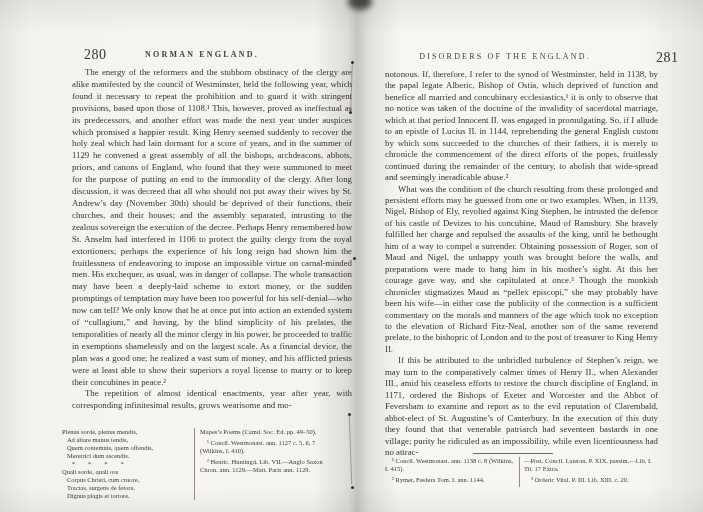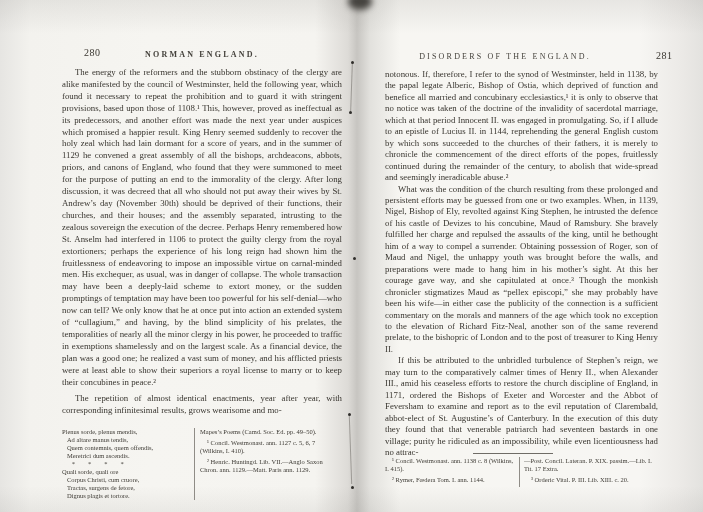--- a/index.html
+++ b/index.html
@@ -14,21 +14,21 @@
   .scan::before{
     content:"";position:absolute;inset:0;pointer-events:none;
     background:
       linear-gradient(180deg,rgba(90,88,84,.10) 0px,rgba(90,88,84,0) 34px),
       linear-gradient(0deg,rgba(90,88,84,.08) 0px,rgba(90,88,84,0) 26px);
   }
   .spine-top{position:absolute;left:348px;top:-7px;width:24px;height:17px;
     background:#45433f;border-radius:50%;filter:blur(3px);}
   .stitch{position:absolute;width:3px;height:3px;background:#2f2d2a;border-radius:50%;}
   .thread{position:absolute;width:1px;background:rgba(110,106,100,.55);}
-  .pagenum{position:absolute;font-size:10px;letter-spacing:.5px;}
+  .pagenum{position:absolute;font-size:14px;letter-spacing:.5px;}
   .runhead{position:absolute;font-size:8px;letter-spacing:2.2px;text-align:center;color:#45423c;}
   .bodycol{position:absolute;text-align:justify;font-size:8.8px;}
   .bodycol .para{margin:0;text-indent:13px;}
   .bodycol .para.no-indent{text-indent:0;}
   .left-body{line-height:11.9px;}
   .right-body{line-height:11.45px;}
   .footnotes{position:absolute;display:flex;font-size:6.5px;line-height:8px;color:#3e3b35;}
   .fncol{box-sizing:border-box;}
   .fncol + .fncol{border-left:1px solid #8f8c86;}
   .verse{white-space:pre-wrap;margin:0;}
@@ -47,23 +47,23 @@
   <div class="stitch" style="left:351px;top:61px;"></div>
   <div class="stitch" style="left:349px;top:111px;"></div>
   <div class="stitch" style="left:353px;top:257px;"></div>
   <div class="stitch" style="left:348px;top:413px;"></div>
   <div class="stitch" style="left:351px;top:486px;"></div>
 
   <div>
     <div class="pagenum" style="left:84px;top:47px;">280</div>
     <div class="runhead" style="left:62px;top:50px;width:280px;font-weight:bold;">NORMAN ENGLAND.</div>
 
-    <div class="bodycol left-body" style="left:62px;top:67px;width:280px;">
+    <div class="bodycol left-body" style="left:72px;top:67px;width:280px;">
       <p class="para">The energy of the reformers and the stubborn obstinacy of the clergy are alike manifested by the council of Westminster, held the following year, which found it necessary to repeat the prohibition and to guard it with stringent provisions, based upon those of 1108.¹ This, however, proved as ineffectual as its predecessors, and another effort was made the next year under auspices which promised a happier result. King Henry seemed suddenly to recover the holy zeal which had lain dormant for a score of years, and in the summer of 1129 he convened a great assembly of all the bishops, archdeacons, abbots, priors, and canons of England, who found that they were summoned to meet for the purpose of putting an end to the immorality of the clergy. After long discussion, it was decreed that all who should not put away their wives by St. Andrew’s day (November 30th) should be deprived of their functions, their churches, and their houses; and the assembly separated, intrusting to the zealous sovereign the execution of the decree. Perhaps Henry remembered how St. Anselm had interfered in 1106 to protect the guilty clergy from the royal extortioners; perhaps the experience of his long reign had shown him the fruitlessness of endeavoring to impose an impossible virtue on carnal-minded men. His exchequer, as usual, was in danger of collapse. The whole transaction may have been a deeply-laid scheme to extort money, or the sudden promptings of temptation may have been too powerful for his self-denial—who now can tell? We only know that he at once put into action an extended system of “cullagium,” and having, by the blind simplicity of his prelates, the temporalities of nearly all the minor clergy in his power, he proceeded to traffic in exemptions shamelessly and on the largest scale. As a financial device, the plan was a good one; he realized a vast sum of money, and his afflicted priests were at least able to show their superiors a royal license to marry or to keep their concubines in peace.²</p>
-      <p class="para" style="margin-top:5px;">The repetition of almost identical enactments, year after year, with corresponding infinitesimal results, grows wearisome and mo-</p>
+      <p class="para" style="">The repetition of almost identical enactments, year after year, with corresponding infinitesimal results, grows wearisome and mo-</p>
     </div>
 
     <div class="footnotes" style="left:62px;top:428px;width:283px;">
       <div class="fncol" style="width:132px;padding-right:4px;">
         <p class="verse">Plenus sorde, plenus mendis,
    Ad altare manus tendis,
    Quem contemnis, quem offendis,
    Meretrici dum ascendis.
       *        *        *        *
 Quali sorde, quali ore

